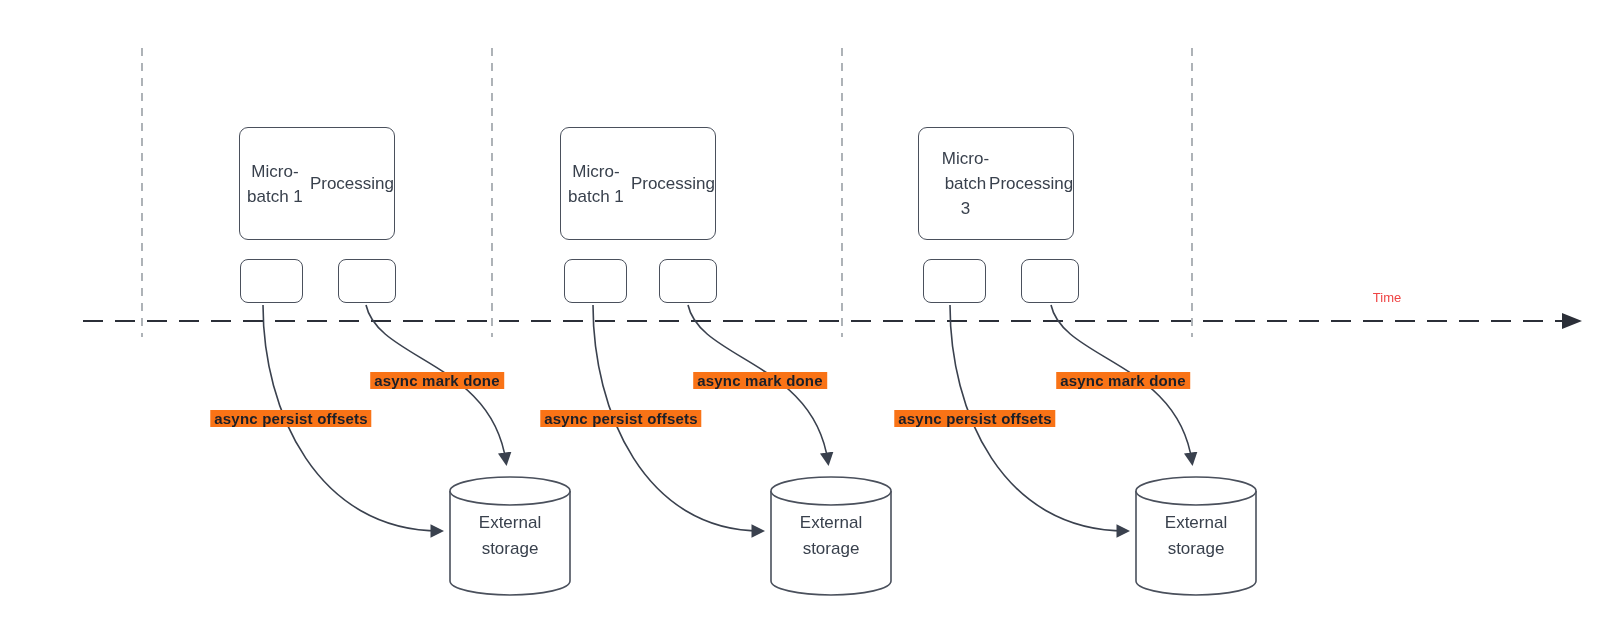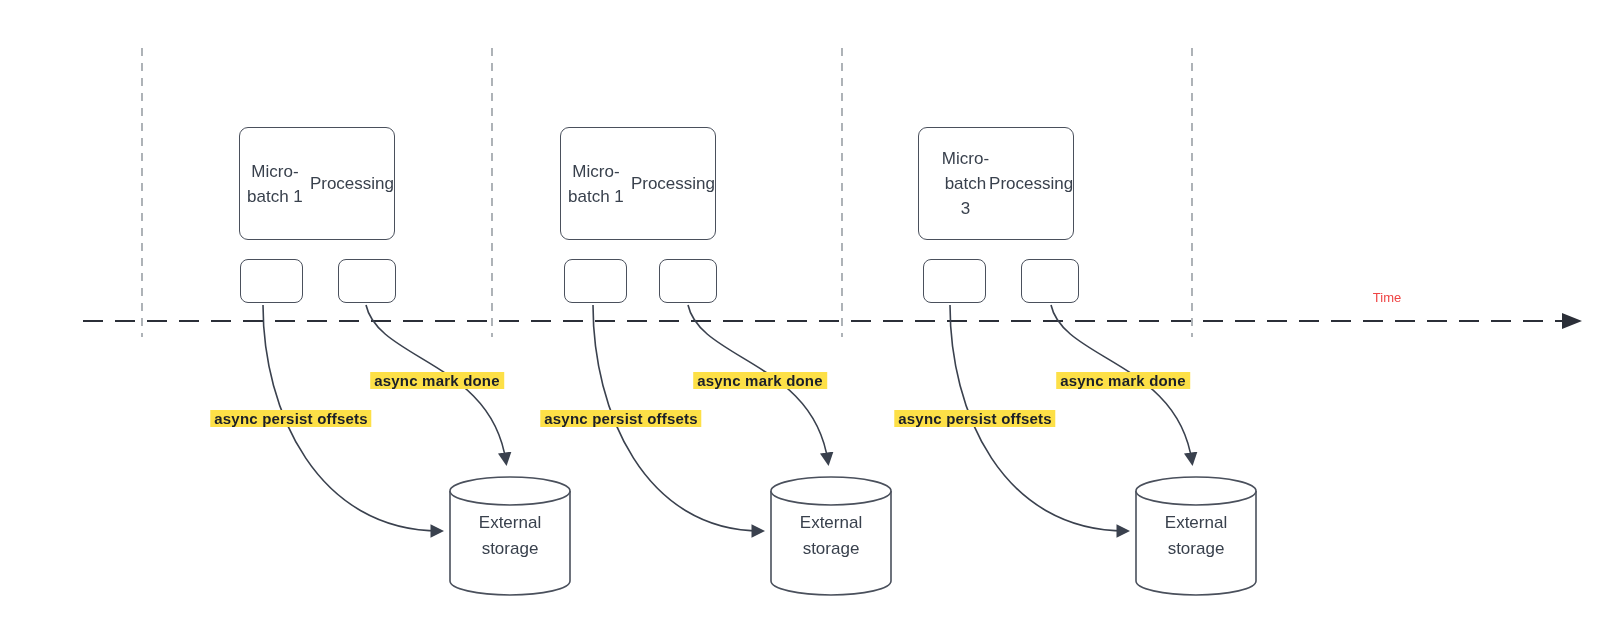--- a/index.html
+++ b/index.html
@@ -56,21 +56,21 @@
   .g0 .small-box.a { left: 240px; }
   .g0 .small-box.b { left: 338px; }
   .g1 .small-box.a { left: 564px; }
   .g1 .small-box.b { left: 659px; }
   .g2 .small-box.a { left: 923px; }
   .g2 .small-box.b { left: 1021px; }
 
   .arrow-label {
     position: absolute;
     transform: translateX(-50%);
-    background: #fde047;
+    background: #f97316;
     padding: 0 4px;
     font-size: 15px;
     font-weight: 700;
     color: #1b1f28;
     white-space: nowrap;
     letter-spacing: 0.2px;
   }
   .persist-label { top: 410px; }
   .g0 .persist-label { left: 291px; }
   .g1 .persist-label { left: 621px; }

